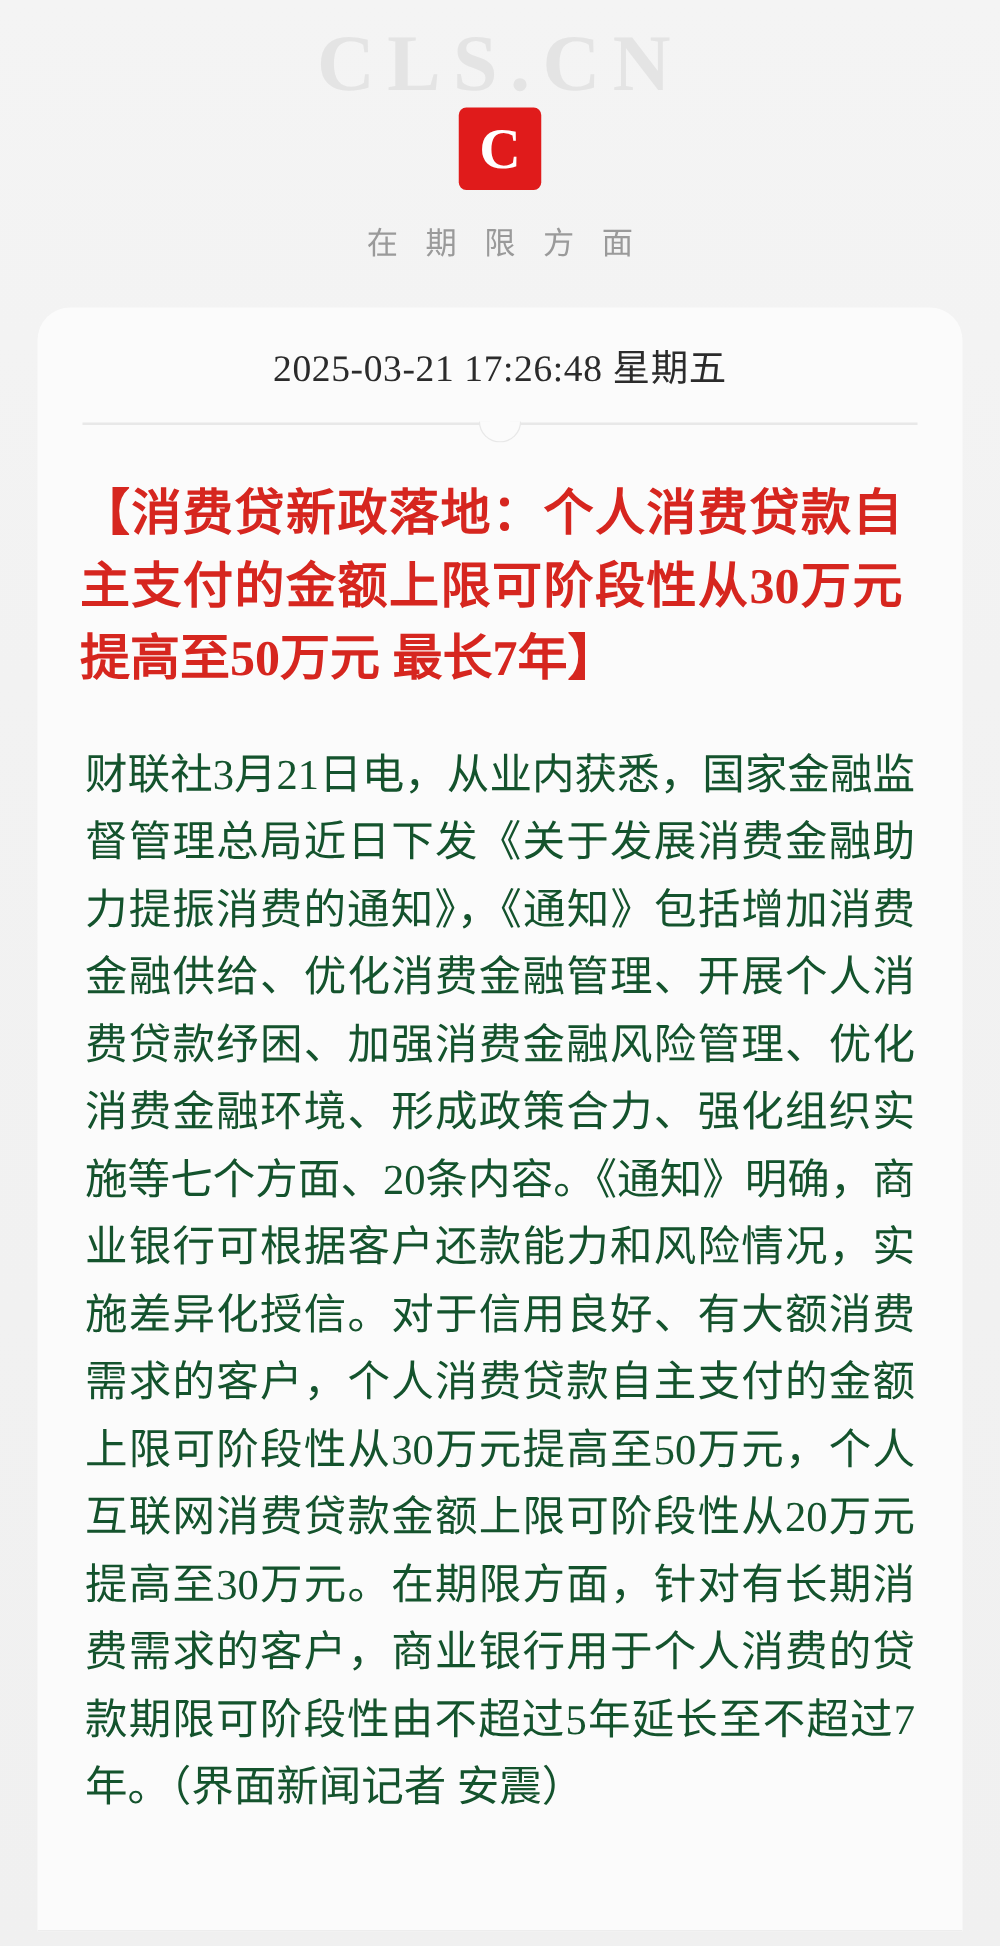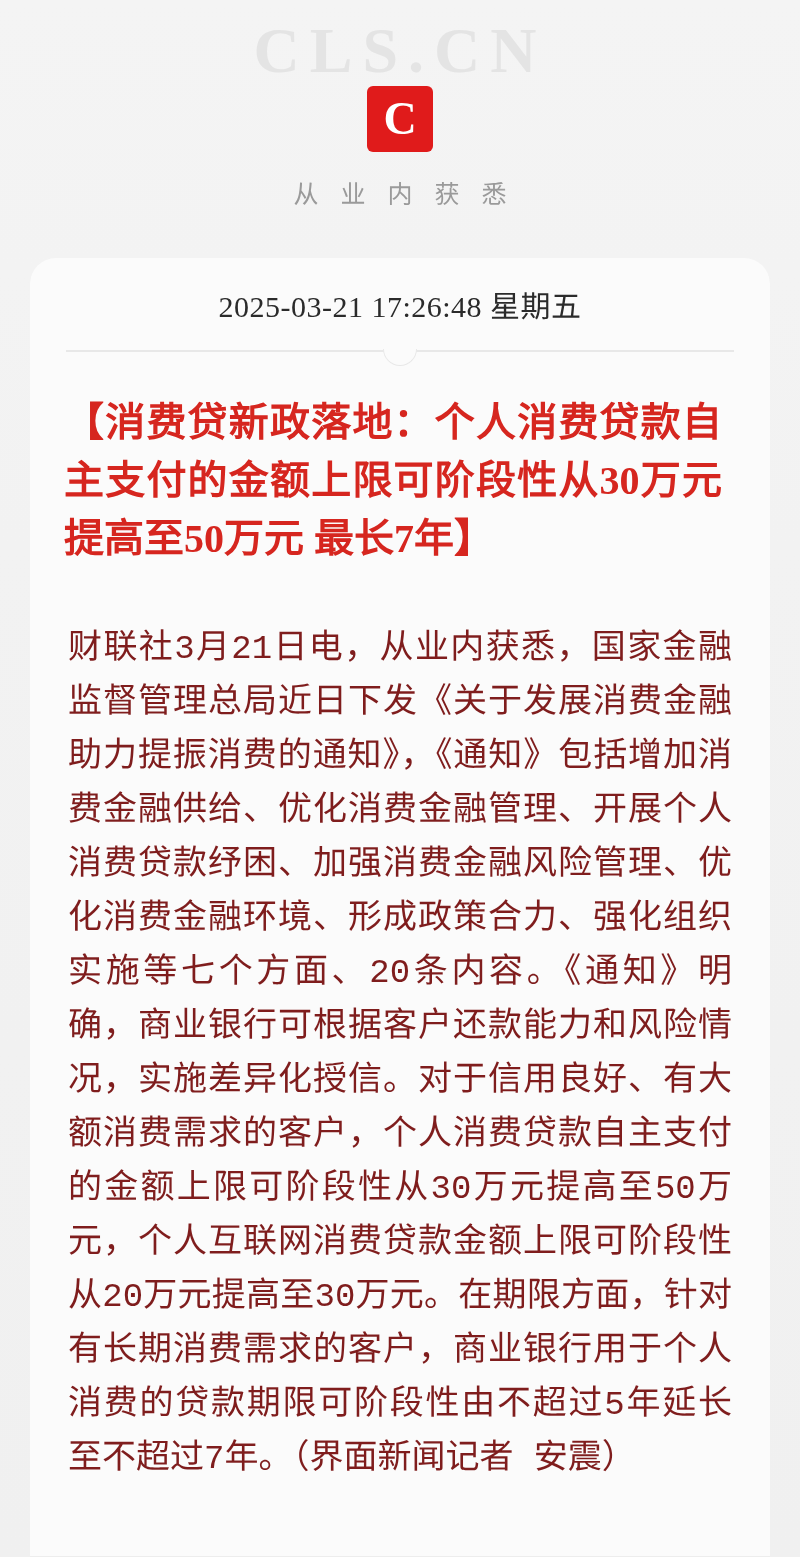--- a/index.html
+++ b/index.html
@@ -82,21 +82,21 @@
     font-size: 25px;
     letter-spacing: 22px;
     color: #9a9a9a;
     text-indent: 22px;
     font-family: "Liberation Serif", "DejaVu Serif", serif;
   }
 
   
   .card {
     position: absolute;
-    top: 258px;
+    top: 246px;
     left: 30px;
     width: 740px;
     min-height: 1299px;
     background: #fbfbfb;
     border-radius: 26px 26px 0 0;
     box-shadow: 0 -1px 0 #ededed inset;
   }
   .date-row {
     height: 92px;
     display: flex;
@@ -132,41 +132,41 @@
     margin: 42px 48px 0 34px;
     font-size: 40px;
     line-height: 58px;
     font-weight: 700;
     color: #d6261f;
     text-align: justify;
     font-family: "Liberation Serif", "DejaVu Serif", serif;
     letter-spacing: 0px;
   }
   .body-text {
-    margin: 54px 38px 0 38px;
+    margin: 38px 38px 0 38px;
     font-size: 34px;
     line-height: 54px;
-    color: #7f1d1d;
+    color: #14532d;
     text-align: justify;
-    font-family: Liberation Mono, monospace;
+    font-family: Liberation Serif, serif;
     letter-spacing: 0px;
   }
 </style>
 </head>
 <body>
 
 <div class="page">
 
   <div class="watermark">CLS.CN</div>
 
   <div class="masthead">
     <div class="logo-row">
       <span class="logo-mark">C</span>
     </div>
-    <div class="sub-slogan">从业内获悉</div>
+    <div class="sub-slogan">在期限方面</div>
   </div>
 
   <div class="card">
     <div class="date-row">2025-03-21 17:26:48 星期五</div>
     <div class="divider-wrap">
       <div class="notch"></div>
     </div>
     <h1 class="headline">【消费贷新政落地：个人消费贷款自主支付的金额上限可阶段性从30万元提高至50万元 最长7年】</h1>
     <p class="body-text">财联社3月21日电，从业内获悉，国家金融监督管理总局近日下发《关于发展消费金融助力提振消费的通知》，《通知》包括增加消费金融供给、优化消费金融管理、开展个人消费贷款纾困、加强消费金融风险管理、优化消费金融环境、形成政策合力、强化组织实施等七个方面、20条内容。《通知》明确，商业银行可根据客户还款能力和风险情况，实施差异化授信。对于信用良好、有大额消费需求的客户，个人消费贷款自主支付的金额上限可阶段性从30万元提高至50万元，个人互联网消费贷款金额上限可阶段性从20万元提高至30万元。在期限方面，针对有长期消费需求的客户，商业银行用于个人消费的贷款期限可阶段性由不超过5年延长至不超过7年。（界面新闻记者 安震）</p>
   </div>

